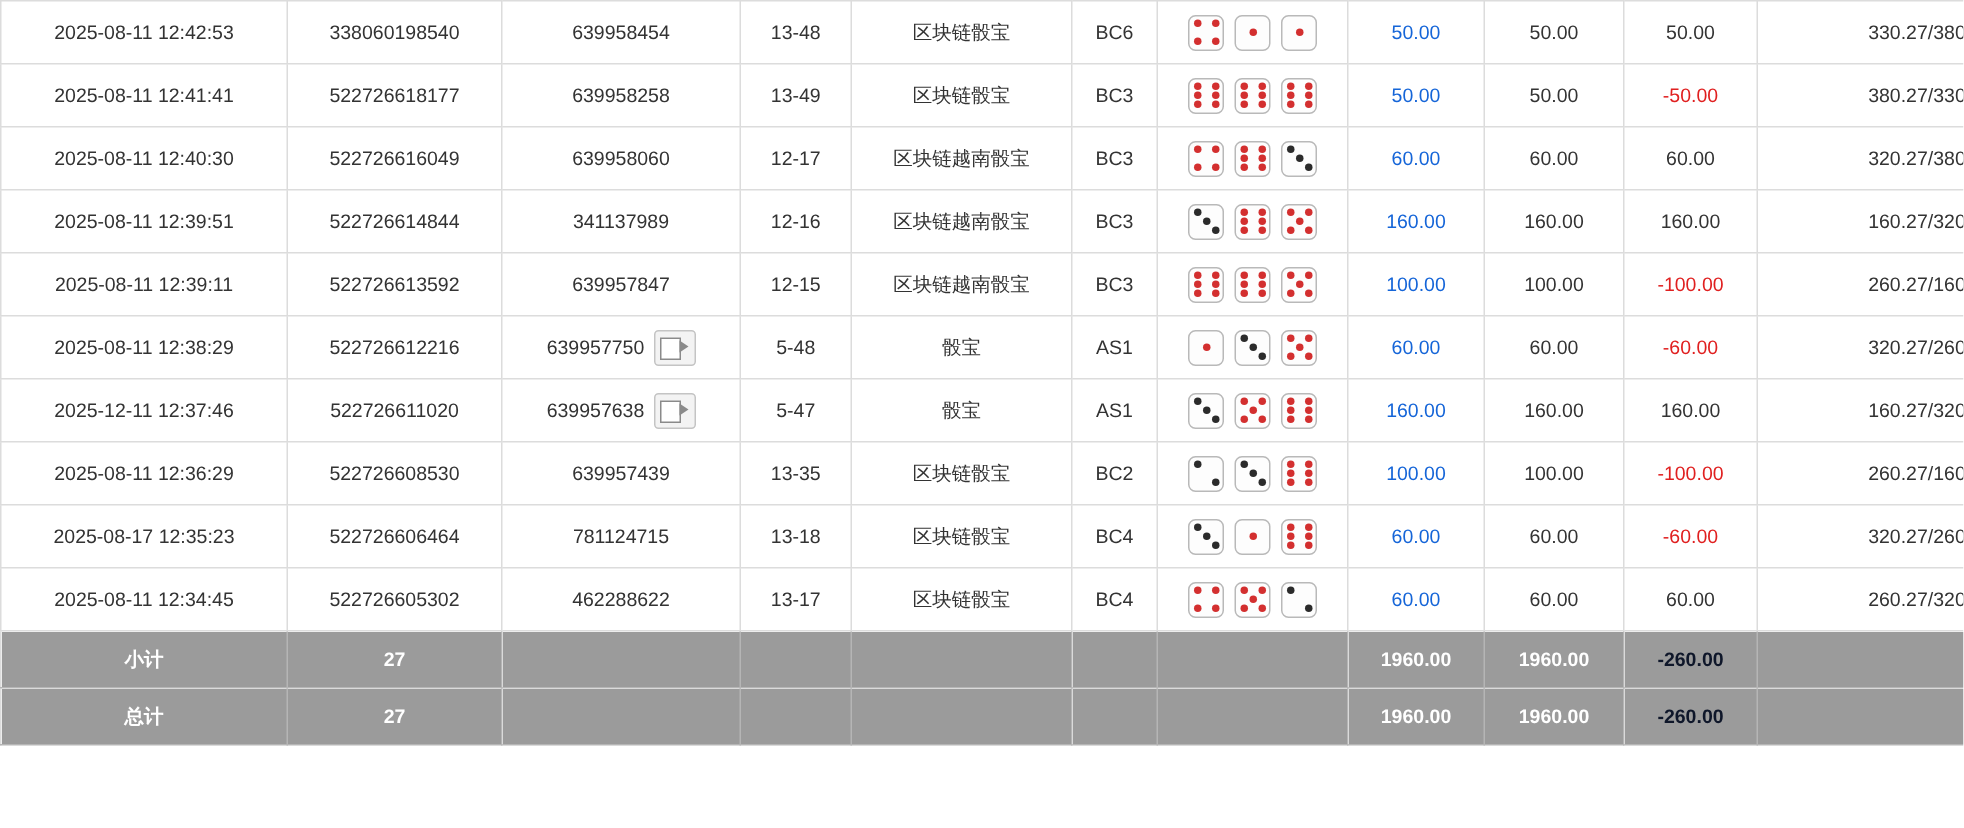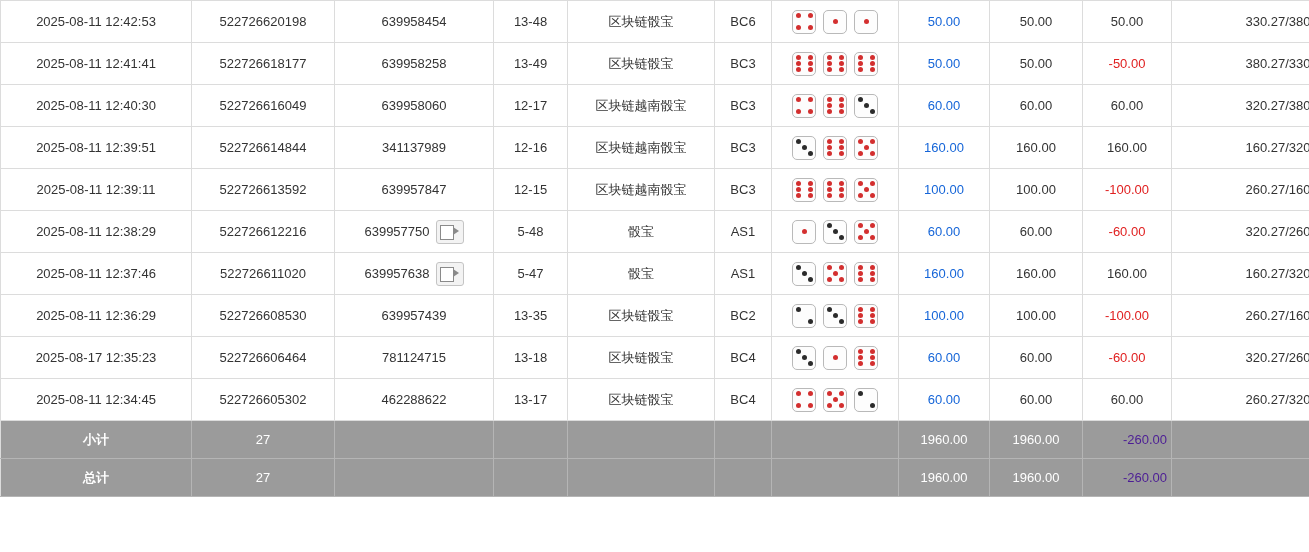--- a/index.html
+++ b/index.html
@@ -119,32 +119,32 @@
 
   tr.summary-row td {
     background: #9b9b9b;
     color: #ffffff;
     font-weight: bold;
     border-right: 1px solid #b5b5b5;
     border-top: 1px solid #b5b5b5;
     border-bottom: 1px solid #b5b5b5;
     height: 37px;
   }
-  tr.summary-row td.sum-red { color: #4c1d95; text-align: right; }
-  tr.summary-row td.num { font-weight: normal; margin-top: 12px; }
+  tr.summary-row td.sum-red { color: #0f172a; }
+  tr.summary-row td.num { font-weight: bold; margin-top: 12px; }
 </style>
 </head>
 <body>
 
 <div id="page">
   <table class="bet-table">
     <tbody id="table-body">
         <tr>
           <td class="c-time first-cell">2025-08-11 12:42:53</td>
-          <td class="c-order">522726620198</td>
+          <td class="c-order">338060198540</td>
           <td class="c-round code-cell"><span class="code-inner">
               <span>639958454</span>
             </span></td>
           <td class="c-period">13-48</td>
           <td class="c-game">区块链骰宝</td>
           <td class="c-code">BC6</td>
           <td class="c-dice">
             <div class="dice-wrap">
               <span class="die">
                 <span class="pip" style="grid-area: 1 / 1;"></span>
@@ -351,21 +351,21 @@
                 <span class="pip" style="grid-area: 3 / 3;"></span>
               </span>
             </div>
           </td>
           <td class="c-bet blue">60.00</td>
           <td class="c-valid">60.00</td>
           <td class="c-winloss red">-60.00</td>
           <td class="c-balance">320.27/260.27</td>
         </tr>
         <tr>
-          <td class="c-time first-cell">2025-08-11 12:37:46</td>
+          <td class="c-time first-cell">2025-12-11 12:37:46</td>
           <td class="c-order">522726611020</td>
           <td class="c-round code-cell"><span class="code-inner">
               <span>639957638</span>
               <span class="vid-icon"></span>
             </span></td>
           <td class="c-period">5-47</td>
           <td class="c-game">骰宝</td>
           <td class="c-code">AS1</td>
           <td class="c-dice">
             <div class="dice-wrap">

